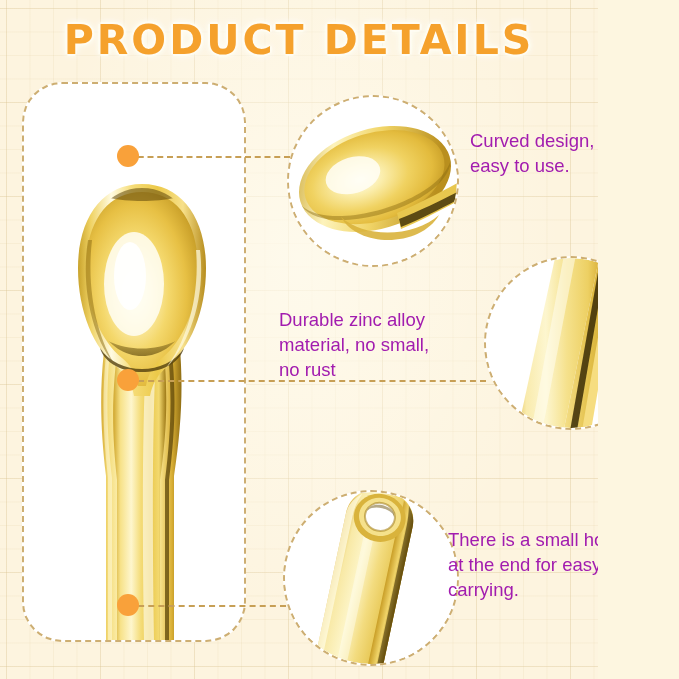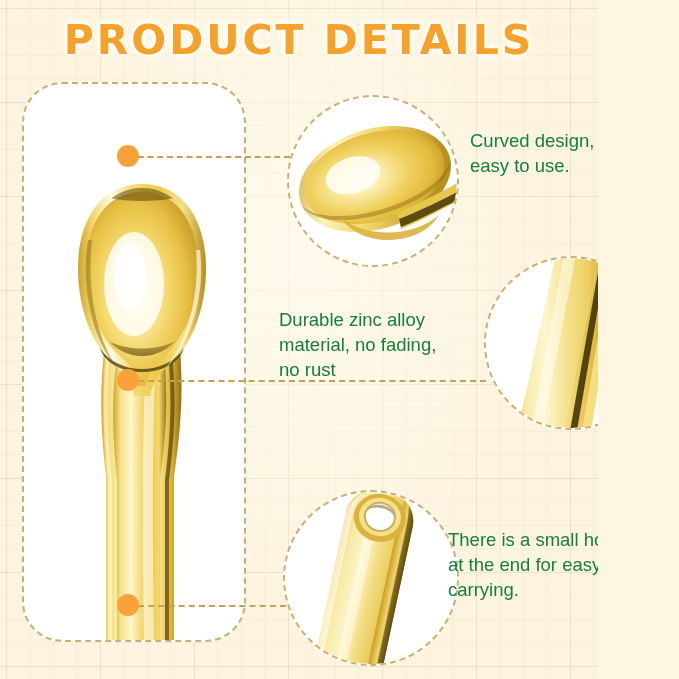--- a/index.html
+++ b/index.html
@@ -97,21 +97,21 @@
     border-radius: 50%;
     overflow: hidden;
   }
   #inset-1 { left: 287px; top: 95px;  width: 172px; height: 172px; }
   #inset-2 { left: 484px; top: 256px; width: 174px; height: 174px; }
   #inset-3 { left: 283px; top: 490px; width: 176px; height: 176px; }
 
   
   .callout {
     position: absolute;
-    color: #15803d;
+    color: #a21caf;
     font-size: 18.5px;
     line-height: 1.36;
     font-family: "Liberation Sans", sans-serif;
     white-space: pre-line;
   }
   #callout-1 { left: 470px; top: 128px; width: 200px; }
   #callout-2 { left: 279px; top: 307px; width: 210px; }
   #callout-3 { left: 448px; top: 527px; width: 210px; }
 
   
@@ -419,19 +419,19 @@
             <path d="M 66 22 C 68 10, 92 10, 94 22 C 90 14, 70 14, 66 22 Z" fill="#6b5310" opacity="0.5"></path>
           </g>
         </g>
       </svg>
     </div>
   </div>
 
   <div class="callout" id="callout-1">Curved design,
 easy to use.</div>
   <div class="callout" id="callout-2">Durable zinc alloy
-material, no fading,
+material, no small,
 no rust</div>
   <div class="callout" id="callout-3">There is a small hole
 at the end for easy
 carrying.</div>
 
 </div>
 
 </body></html>

